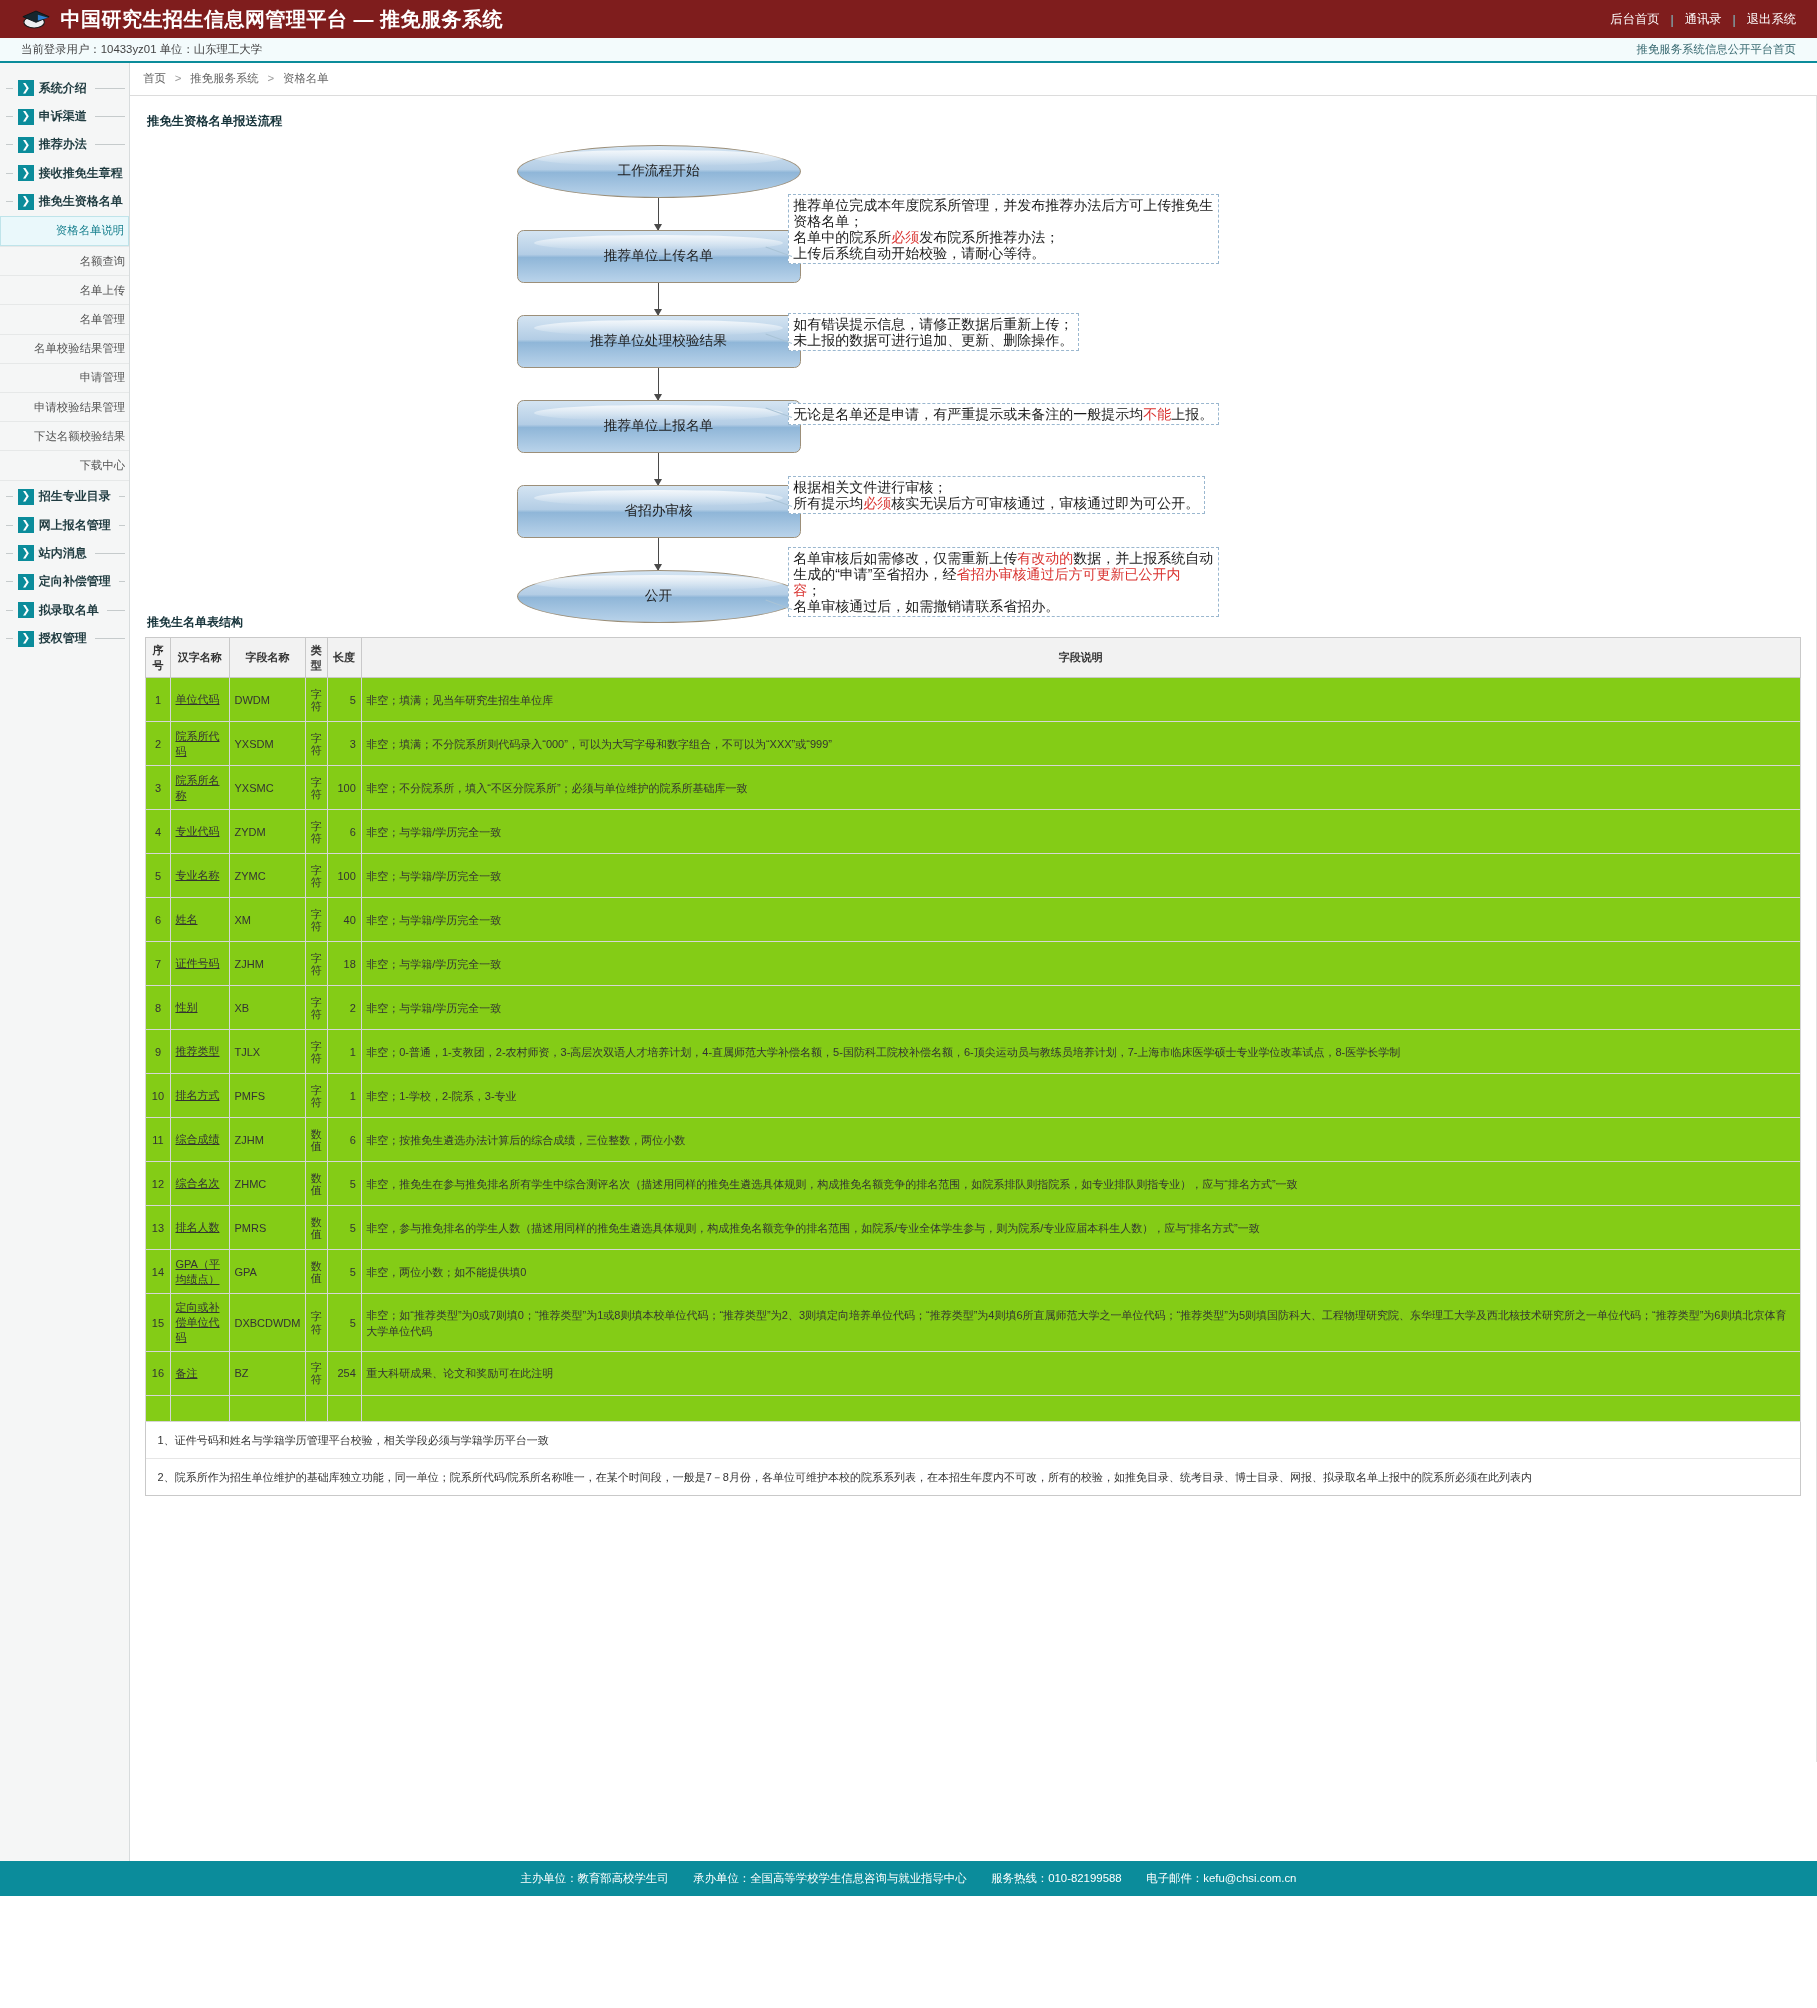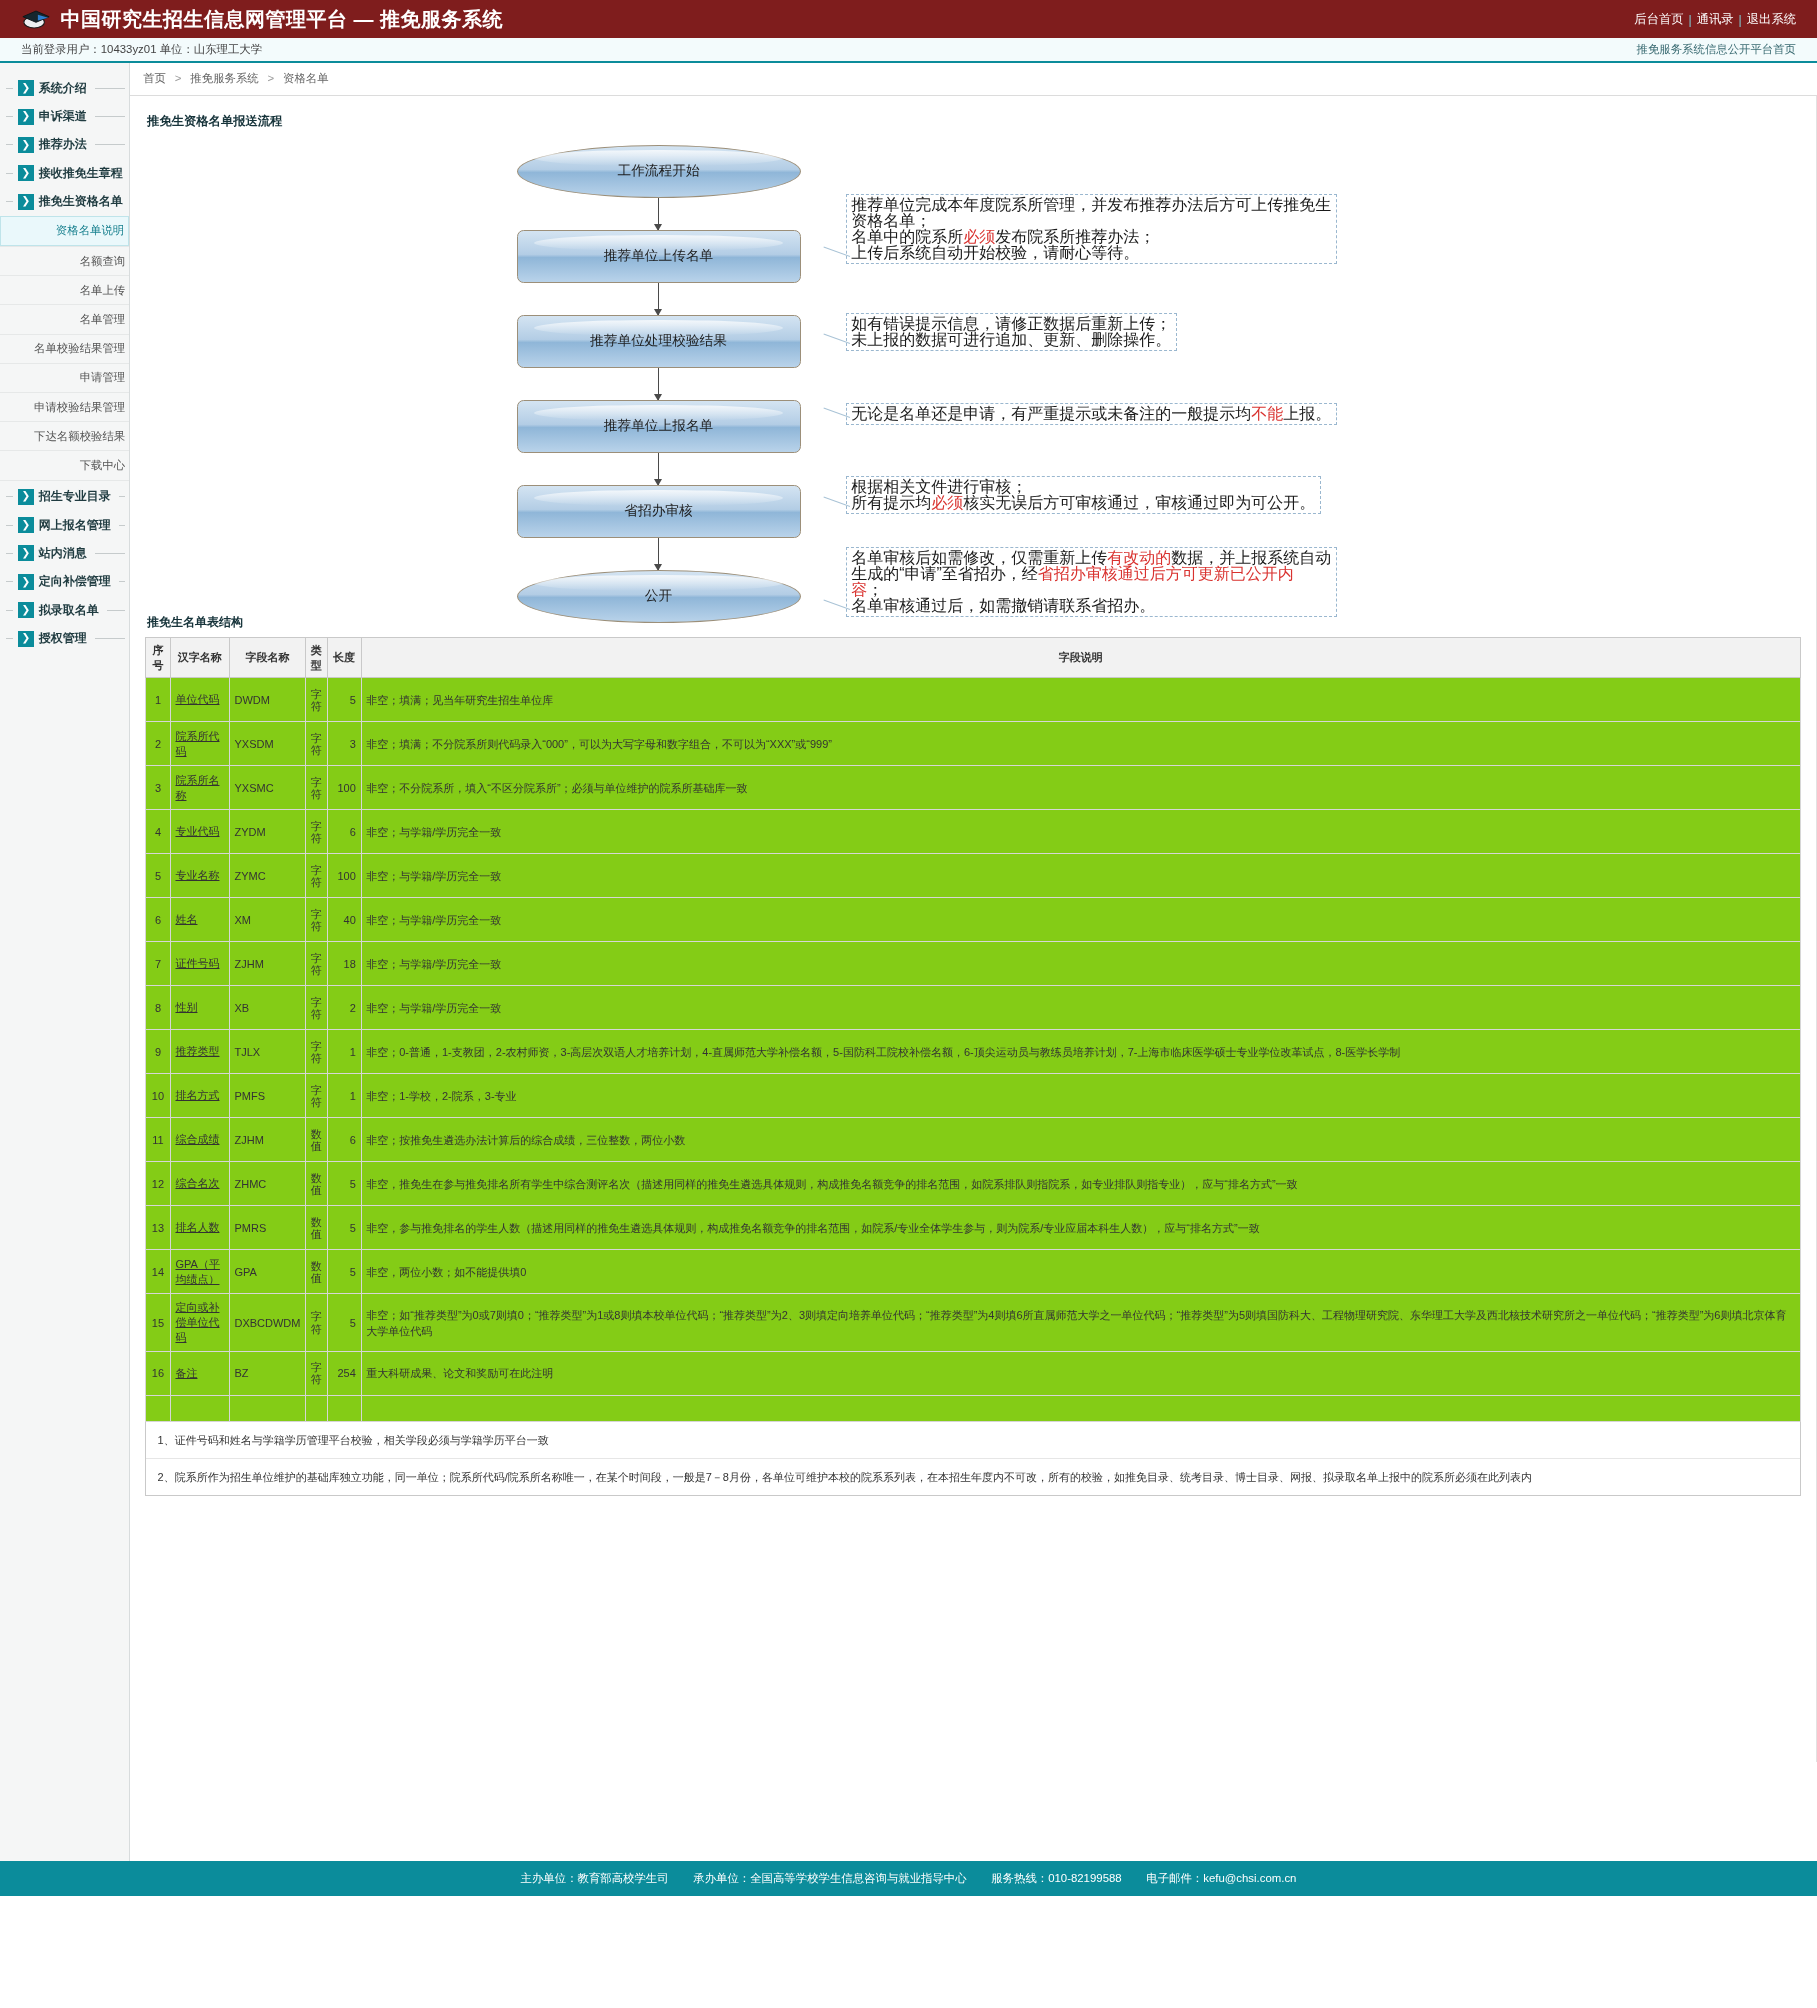--- a/index.html
+++ b/index.html
@@ -22,21 +22,21 @@
     position:relative;
   }
   .brand{ display:flex; align-items:center; gap:9.5px; }
   .brand-logo{ width:30px; height:23px; position:relative; }
   .brand-title{
     color:#fff; font-size:20px; font-weight:bold; letter-spacing:0.5px;
     white-space:nowrap;
   }
   .top-links{
     position:absolute; right:21px; top:50%; transform:translateY(-50%);
-    display:flex; align-items:center; gap:5px;
+    display:flex; align-items:center; gap:11px;
     color:#cfeef2; font-size:12.3px;
   }
   .top-links a{ color:#fff; text-decoration:none; font-size:12.3px; }
   .top-links .sep{ color:#7fc9d2; }
 
   
   .user-bar{
     height:24.6px; background:#f3fbfc; border-bottom:2.8px solid #0b8c9b;
     display:flex; align-items:center; justify-content:space-between;
     padding:0 21px; font-size:11.4px; color:#444;
@@ -121,24 +121,24 @@
   .fl-arrow{
     width:0.9px; height:32px; background:#4a4a4a; position:relative;
   }
   .fl-arrow::after{
     content:""; position:absolute; left:-3.8px; bottom:-0.9px;
     border-left:4.3px solid transparent; border-right:4.3px solid transparent;
     border-top:7.6px solid #4a4a4a;
   }
 
   .note{
-    position:absolute; left:706px;
+    position:absolute; left:648px;
     border:0.9px dashed #9ab7cf;
     padding:1.9px 4.7px;
-    font-size:16px; line-height:16px; color:#1a1a1a;
+    font-size:14px; line-height:16px; color:#1a1a1a;
     background:#fff; white-space:nowrap;
   }
   .note .hl{ color:#d9322f; }
   .note::before{
     content:""; position:absolute; left:-24.6px; bottom:5.7px;
     width:28px; height:0.9px; background:#a9c3d6;
     transform:rotate(20deg); transform-origin:right center;
   }
 
   

